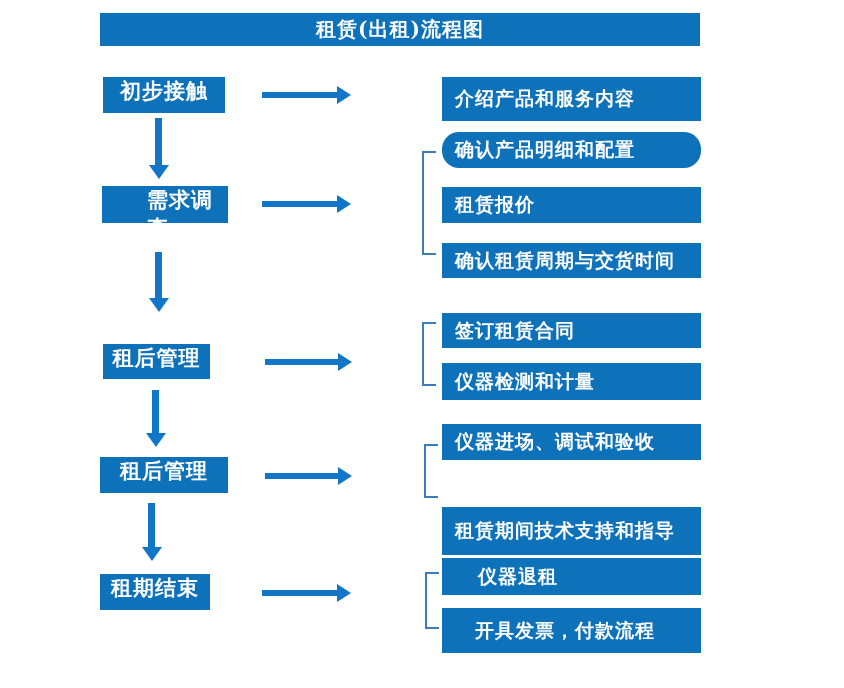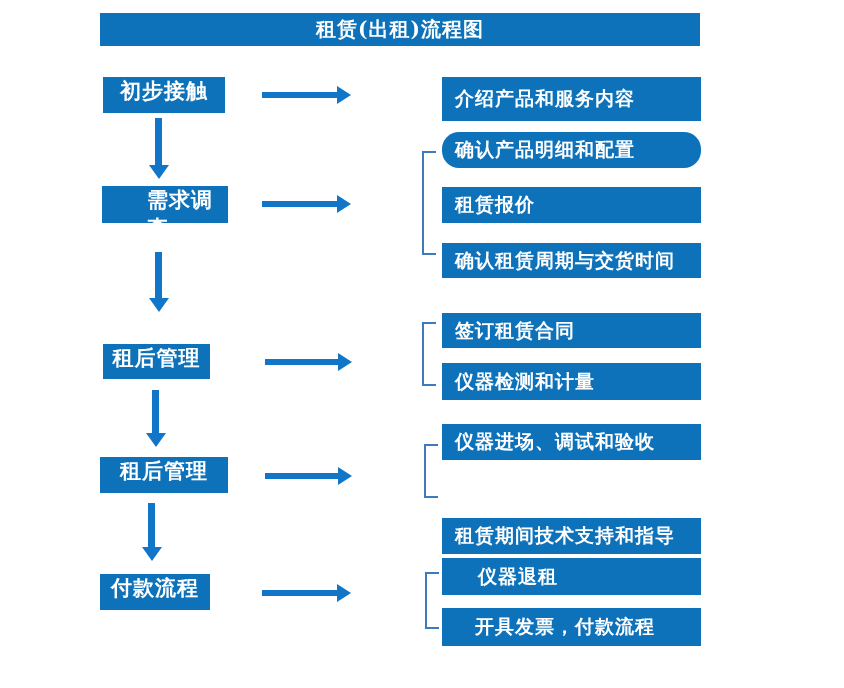--- a/index.html
+++ b/index.html
@@ -61,21 +61,21 @@
   <div class="step-box" style="left:102px; top:186px; width:126px; height:37px;padding-left:45px;">
     <span>需求调查</span>
   </div>
   <div class="step-box" style="left:103px; top:344px; width:107px; height:35px;">
     <span>租后管理</span>
   </div>
   <div class="step-box" style="left:100px; top:457px; width:128px; height:36px;">
     <span>租后管理</span>
   </div>
   <div class="step-box" style="left:100px; top:574px; width:110px; height:36px;">
-    <span>付款流程</span>
+    <span>租期结束</span>
   </div>
 
   <div class="detail-box" style="top:77px; height:44px;">
     <span>介绍产品和服务内容</span>
   </div>
   <div class="detail-box" style="top:132px; height:36px;border-radius:17px;">
     <span>确认产品明细和配置</span>
   </div>
   <div class="detail-box" style="top:187px; height:36px;">
     <span>租赁报价</span>
@@ -85,27 +85,27 @@
   </div>
   <div class="detail-box" style="top:313px; height:35px;">
     <span>签订租赁合同</span>
   </div>
   <div class="detail-box" style="top:363px; height:37px;">
     <span>仪器检测和计量</span>
   </div>
   <div class="detail-box" style="top:424px; height:36px;text-align:center;">
     <span>仪器进场、调试和验收</span>
   </div>
-  <div class="detail-box" style="top:518px; height:36px;font-family:Liberation Mono, monospace;">
+  <div class="detail-box" style="top:507px; height:48px;font-family:Liberation Mono, monospace;">
     <span>租赁期间技术支持和指导</span>
   </div>
   <div class="detail-box" style="top:558px; height:37px;padding-left:36px;">
     <span>仪器退租</span>
   </div>
-  <div class="detail-box" style="top:608px; height:38px;padding-left:33px;">
+  <div class="detail-box" style="top:608px; height:45px;padding-left:33px;">
     <span>开具发票，付款流程</span>
   </div>
 
   <div class="harrow" style="left:262px; top:92px; width:76px;"></div>
   <div class="harrow" style="left:262px; top:201px; width:76px;"></div>
   <div class="harrow" style="left:265px; top:359px; width:74px;"></div>
   <div class="harrow" style="left:265px; top:473px; width:74px;"></div>
   <div class="harrow" style="left:262px; top:590px; width:76px;"></div>
 
   <div class="varrow" style="left:155px; top:118px; height:48px;"></div>

